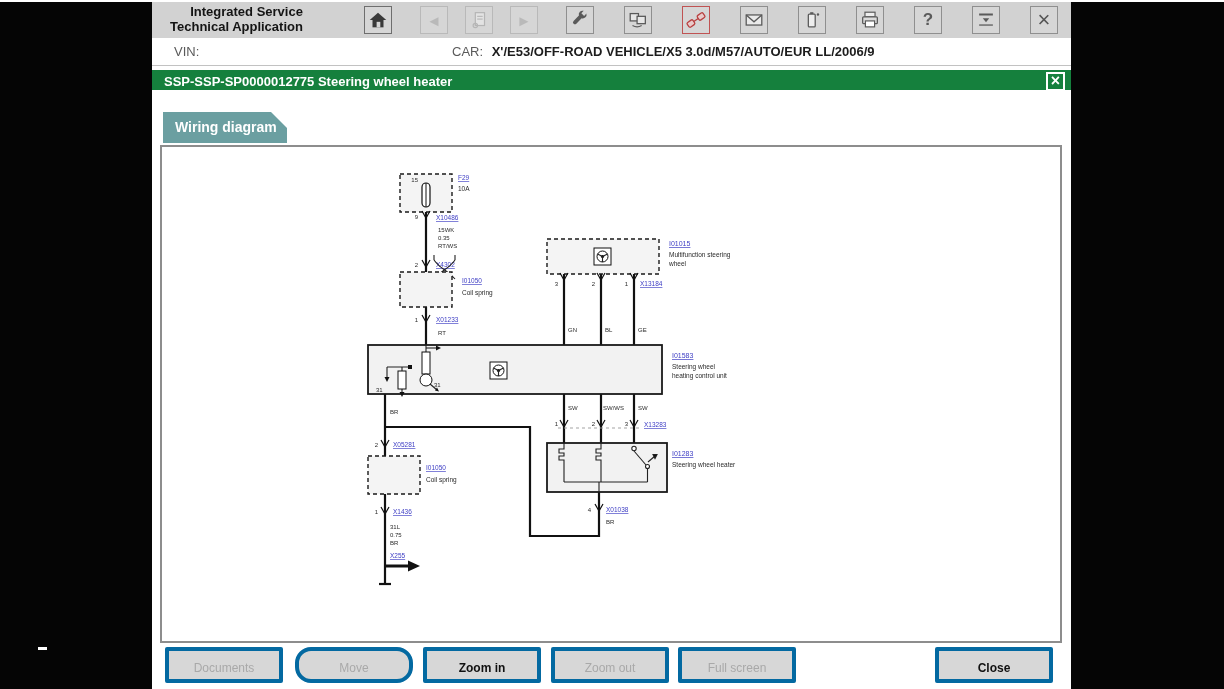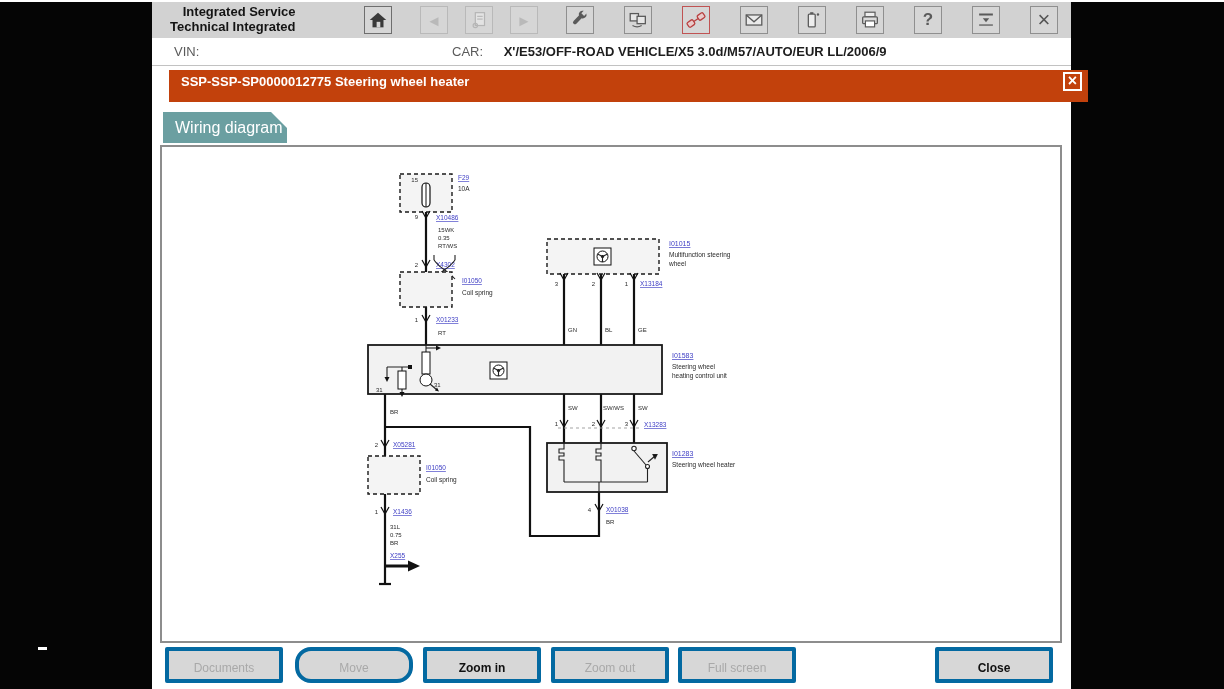--- a/index.html
+++ b/index.html
@@ -20,32 +20,32 @@
   .tbtn.red{border-color:#c05353;}
   .glyph{font-size:15px;color:#555;}
   .glyph.dim{color:#b9b9b9;}
   .glyph.big{font-size:22px;line-height:22px;}
   .qmark{font-size:17px;font-weight:bold;color:#5a5a5a;}
 
   
   .vinbar{position:absolute;left:0;top:38px;width:100%;height:26px;background:#fff;border-bottom:1px solid #c2c2c2;box-sizing:border-box;}
   .vin-label{position:absolute;left:22px;top:4px;font-size:13px;color:#5a5a5a;}
   .car-wrap{position:absolute;left:300px;top:4px;font-size:13px;color:#5a5a5a;white-space:nowrap;}
-  .car-value{font-weight:bold;color:#1d1d1d;margin-left:17px;}
-
-  
-  .dlgbar{position:absolute;left:17px;top:68px;width:100%;height:32px;background:#c2410c;}
+  .car-value{font-weight:bold;color:#1d1d1d;margin-left:5px;}
+
+  
+  .dlgbar{position:absolute;left:0;top:68px;width:100%;height:20px;background:#15803d;}
   .dlg-title{position:absolute;left:12px;top:0;line-height:24px;font-size:13px;font-weight:bold;color:#fff;}
   .dlg-close{position:absolute;left:894px;top:2px;width:19px;height:19px;border:2px solid #ffffff;
              box-sizing:border-box;color:#fff;font-size:16px;line-height:14px;text-align:center;font-weight:bold;}
 
   
   .tab{position:absolute;left:11px;top:110px;width:124px;height:31px;background:#6b9fa1;
        clip-path:polygon(0 0,calc(100% - 16px) 0,100% 16px,100% 100%,0 100%);}
-  .tab-label{padding-left:12px;line-height:31px;font-size:16px;font-weight:normal;color:#fff;}
+  .tab-label{padding-left:12px;line-height:31px;font-size:14px;font-weight:bold;color:#fff;}
 
   
   .canvas{position:absolute;left:8px;top:143px;width:898px;height:494px;background:#fff;border:2px solid #8d8d8d;}
 
   
   .footer-btn{position:absolute;top:645px;height:36px;width:118px;background:#d7d7d7;border:4px solid #0369a1;
               box-sizing:border-box;font-size:12px;text-align:center;line-height:34px;border-radius:2px;}
   .footer-btn.on{color:#111;font-weight:bold;}
   .footer-btn.off{color:#a9a9a9;}
 
@@ -66,21 +66,21 @@
 <div class="topstrip"></div>
 <div class="black-left"></div>
 <div class="black-right"></div>
 <div class="dash-mark"></div>
 
 <div class="app">
 
   <div class="toolbar">
     <div class="app-title">
       <div>Integrated Service</div>
-      <div>Technical Integrated</div>
+      <div>Technical Application</div>
     </div>
 
     <div class="tbtn" style="left:212px;border-color:#6e6e6e;">
       <svg width="22" height="22" viewBox="0 0 24 24">
         <polygon points="3,12 12,4 21,12" fill="#3a3a3a"></polygon>
         <rect x="6" y="11" width="12" height="9" fill="#3a3a3a"></rect>
         <rect x="10.5" y="14" width="4" height="6" fill="#d6d6d6"></rect>
       </svg>
     </div>
     <div class="tbtn dis" style="left:268px;">

